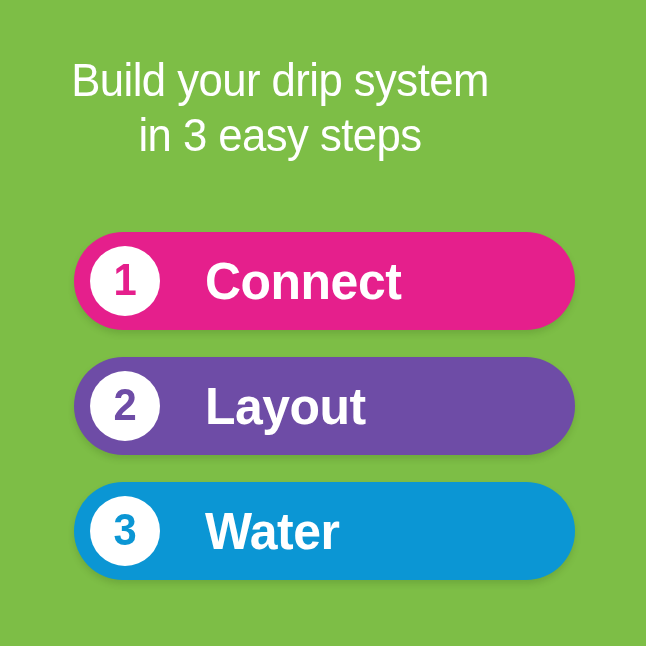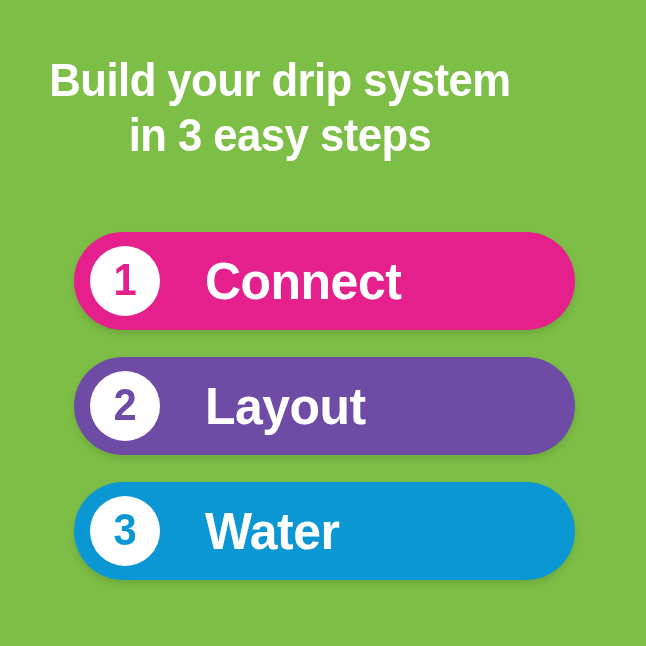--- a/index.html
+++ b/index.html
@@ -23,21 +23,21 @@
 
   
   #heading {
     position: absolute;
     left: 0;
     top: 52px;
     width: 560px;
     text-align: center;
     color: #FFFFFF;
     font-size: 47px;
-    font-weight: bold;
+    font-weight: normal;
     line-height: 55px;
     letter-spacing: -0.6px;
     font-stretch: condensed;
     -webkit-font-smoothing: antialiased;
   }
   #heading .hline {
     display: block;
     white-space: nowrap;
     transform: scaleX(0.93);
     transform-origin: center center;

